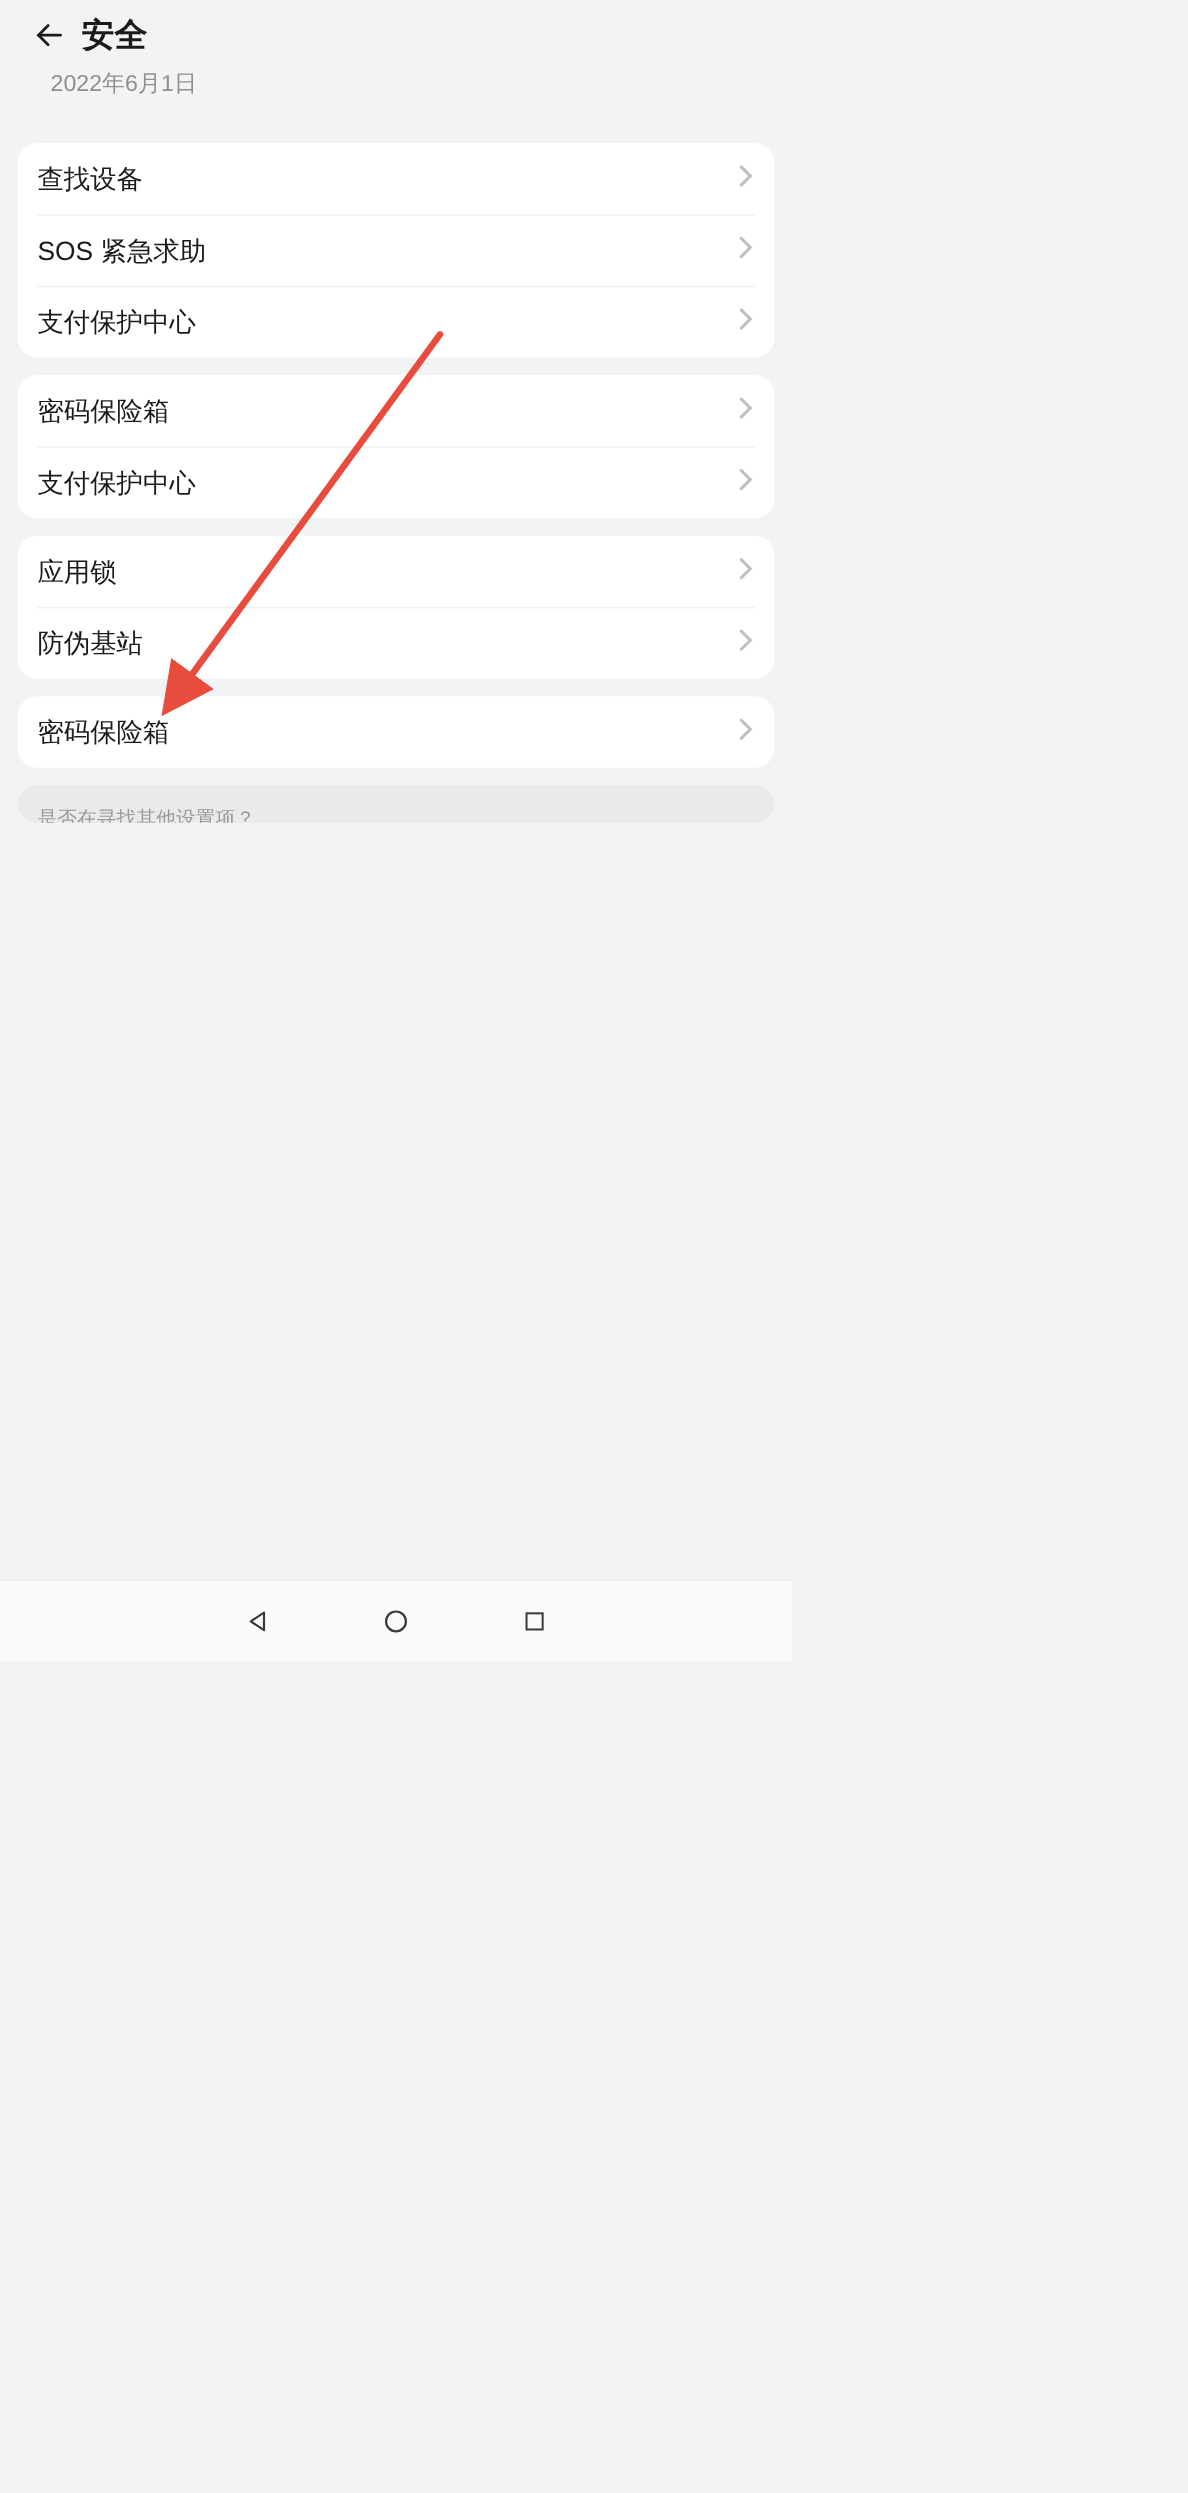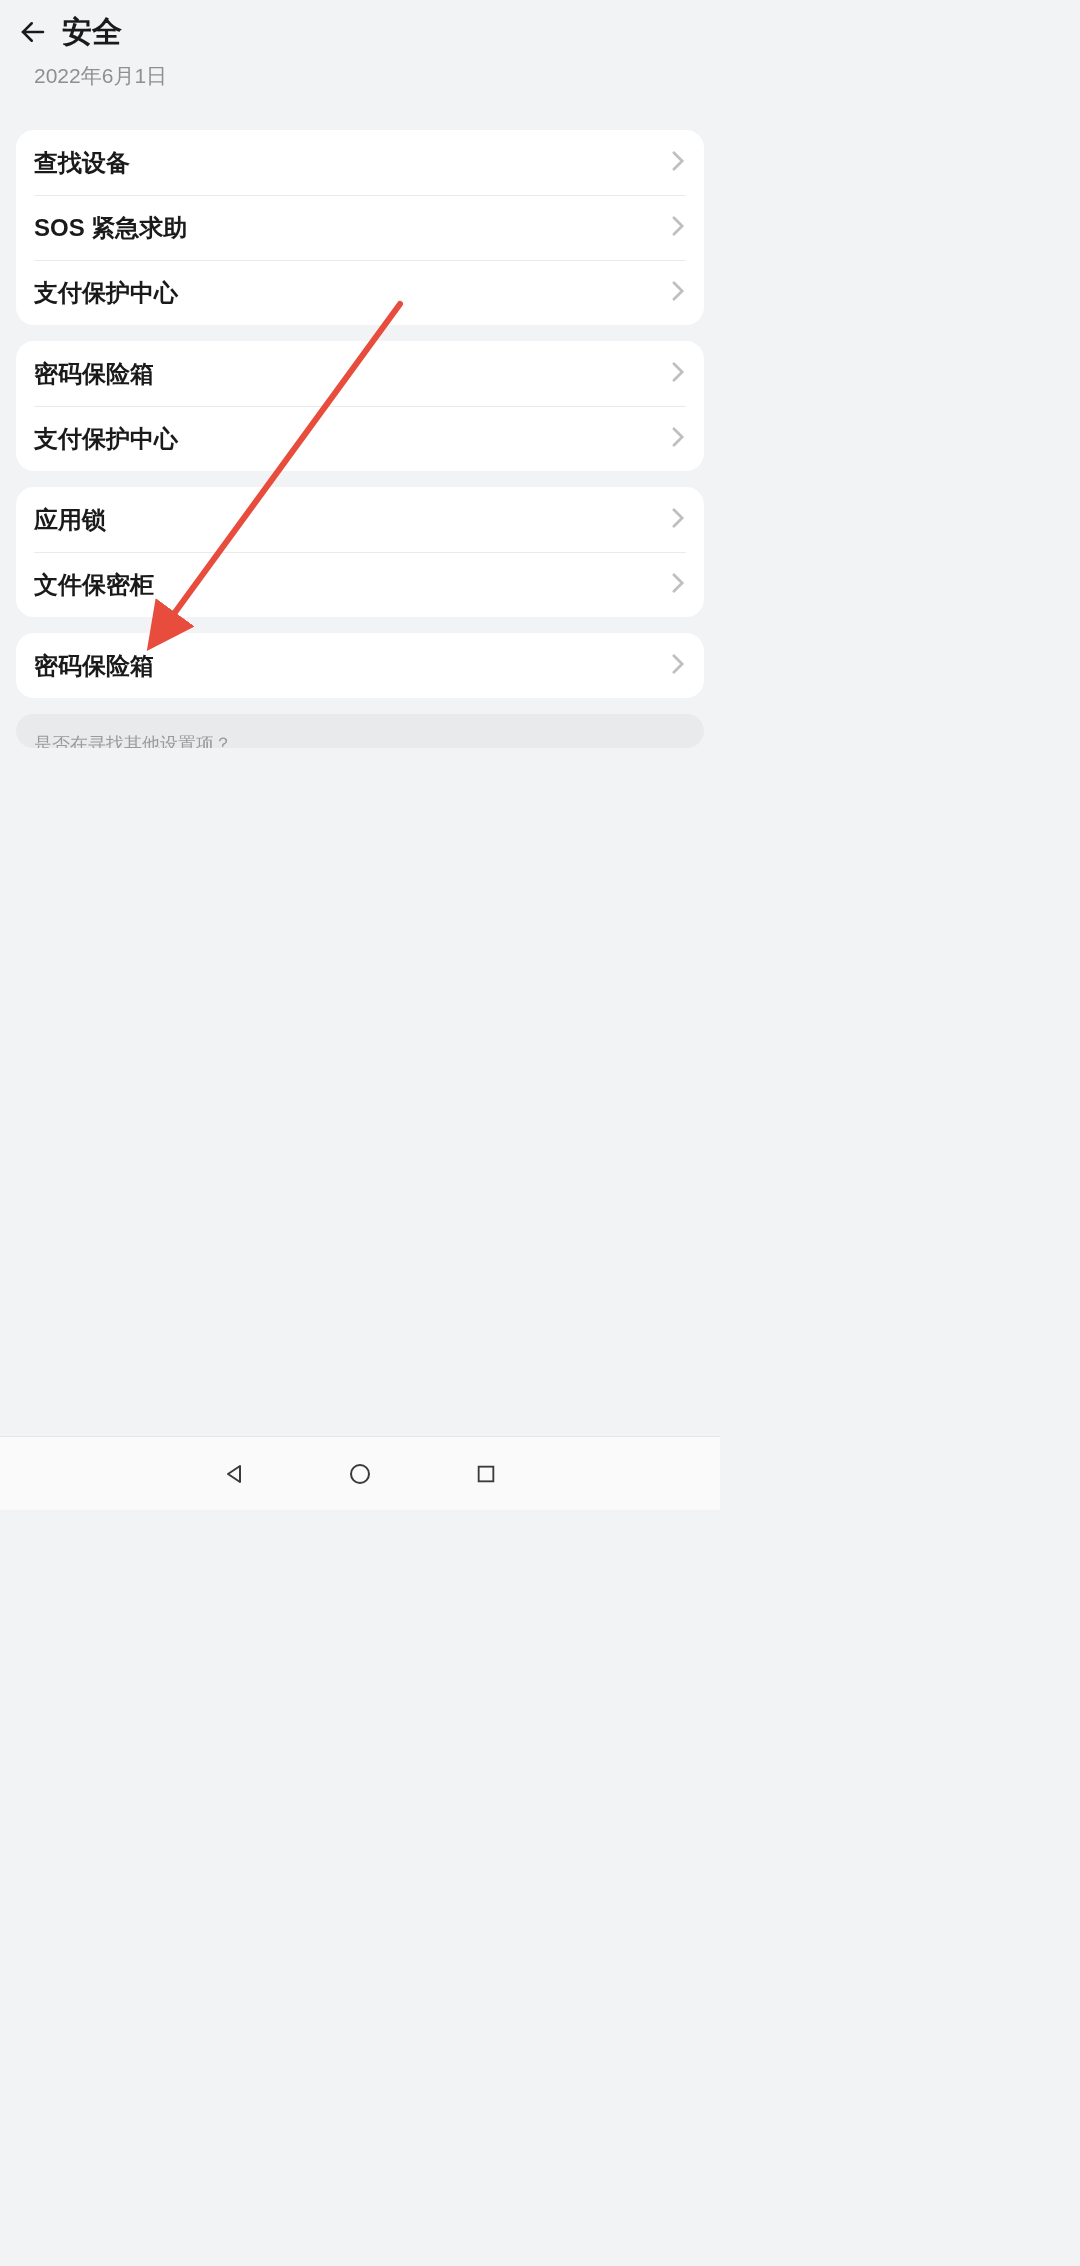--- a/index.html
+++ b/index.html
@@ -14,21 +14,21 @@
     .screen {
       width: 720px;
       height: 1510px;
       display: flex;
       flex-direction: column;
       position: relative;
     }
 
     
     .appbar {
-      padding: 4px 18px 0 18px;
+      padding: 4px 18px 0 30px;
     }
     .appbar-top {
       display: flex;
       align-items: center;
       height: 56px;
     }
     .back-btn {
       width: 40px;
       height: 40px;
       display: flex;
@@ -73,21 +73,21 @@
     }
     .row + .row::before {
       content: "";
       position: absolute;
       left: 18px; right: 18px; top: 0;
       height: 1px;
       background: #eaeaea;
     }
     .row-label {
       font-size: 24px;
-      font-weight: 700;
+      font-weight: 400;
     }
     .chevron {
       color: #bfbfbf;
     }
     .footer-card {
       background: #e9eaec;
       border-radius: 18px;
       padding: 18px 18px 0 18px;
       color: #9a9a9a;
       font-size: 18px;
@@ -188,21 +188,21 @@
     <div class="card">
       <div class="row">
         <div class="row-label">应用锁</div>
         <span class="chevron">
           <svg width="16" height="22" viewBox="0 0 10 16" fill="none" stroke="currentColor" stroke-width="2" stroke-linecap="round">
               <polyline points="2 2 8 8 2 14"></polyline>
             </svg>
         </span>
       </div>
       <div class="row">
-        <div class="row-label">文件保密柜</div>
+        <div class="row-label">防伪基站</div>
         <span class="chevron">
           <svg width="16" height="22" viewBox="0 0 10 16" fill="none" stroke="currentColor" stroke-width="2" stroke-linecap="round">
               <polyline points="2 2 8 8 2 14"></polyline>
             </svg>
         </span>
       </div>
     </div>
 
     <div class="card">
       <div class="row">

